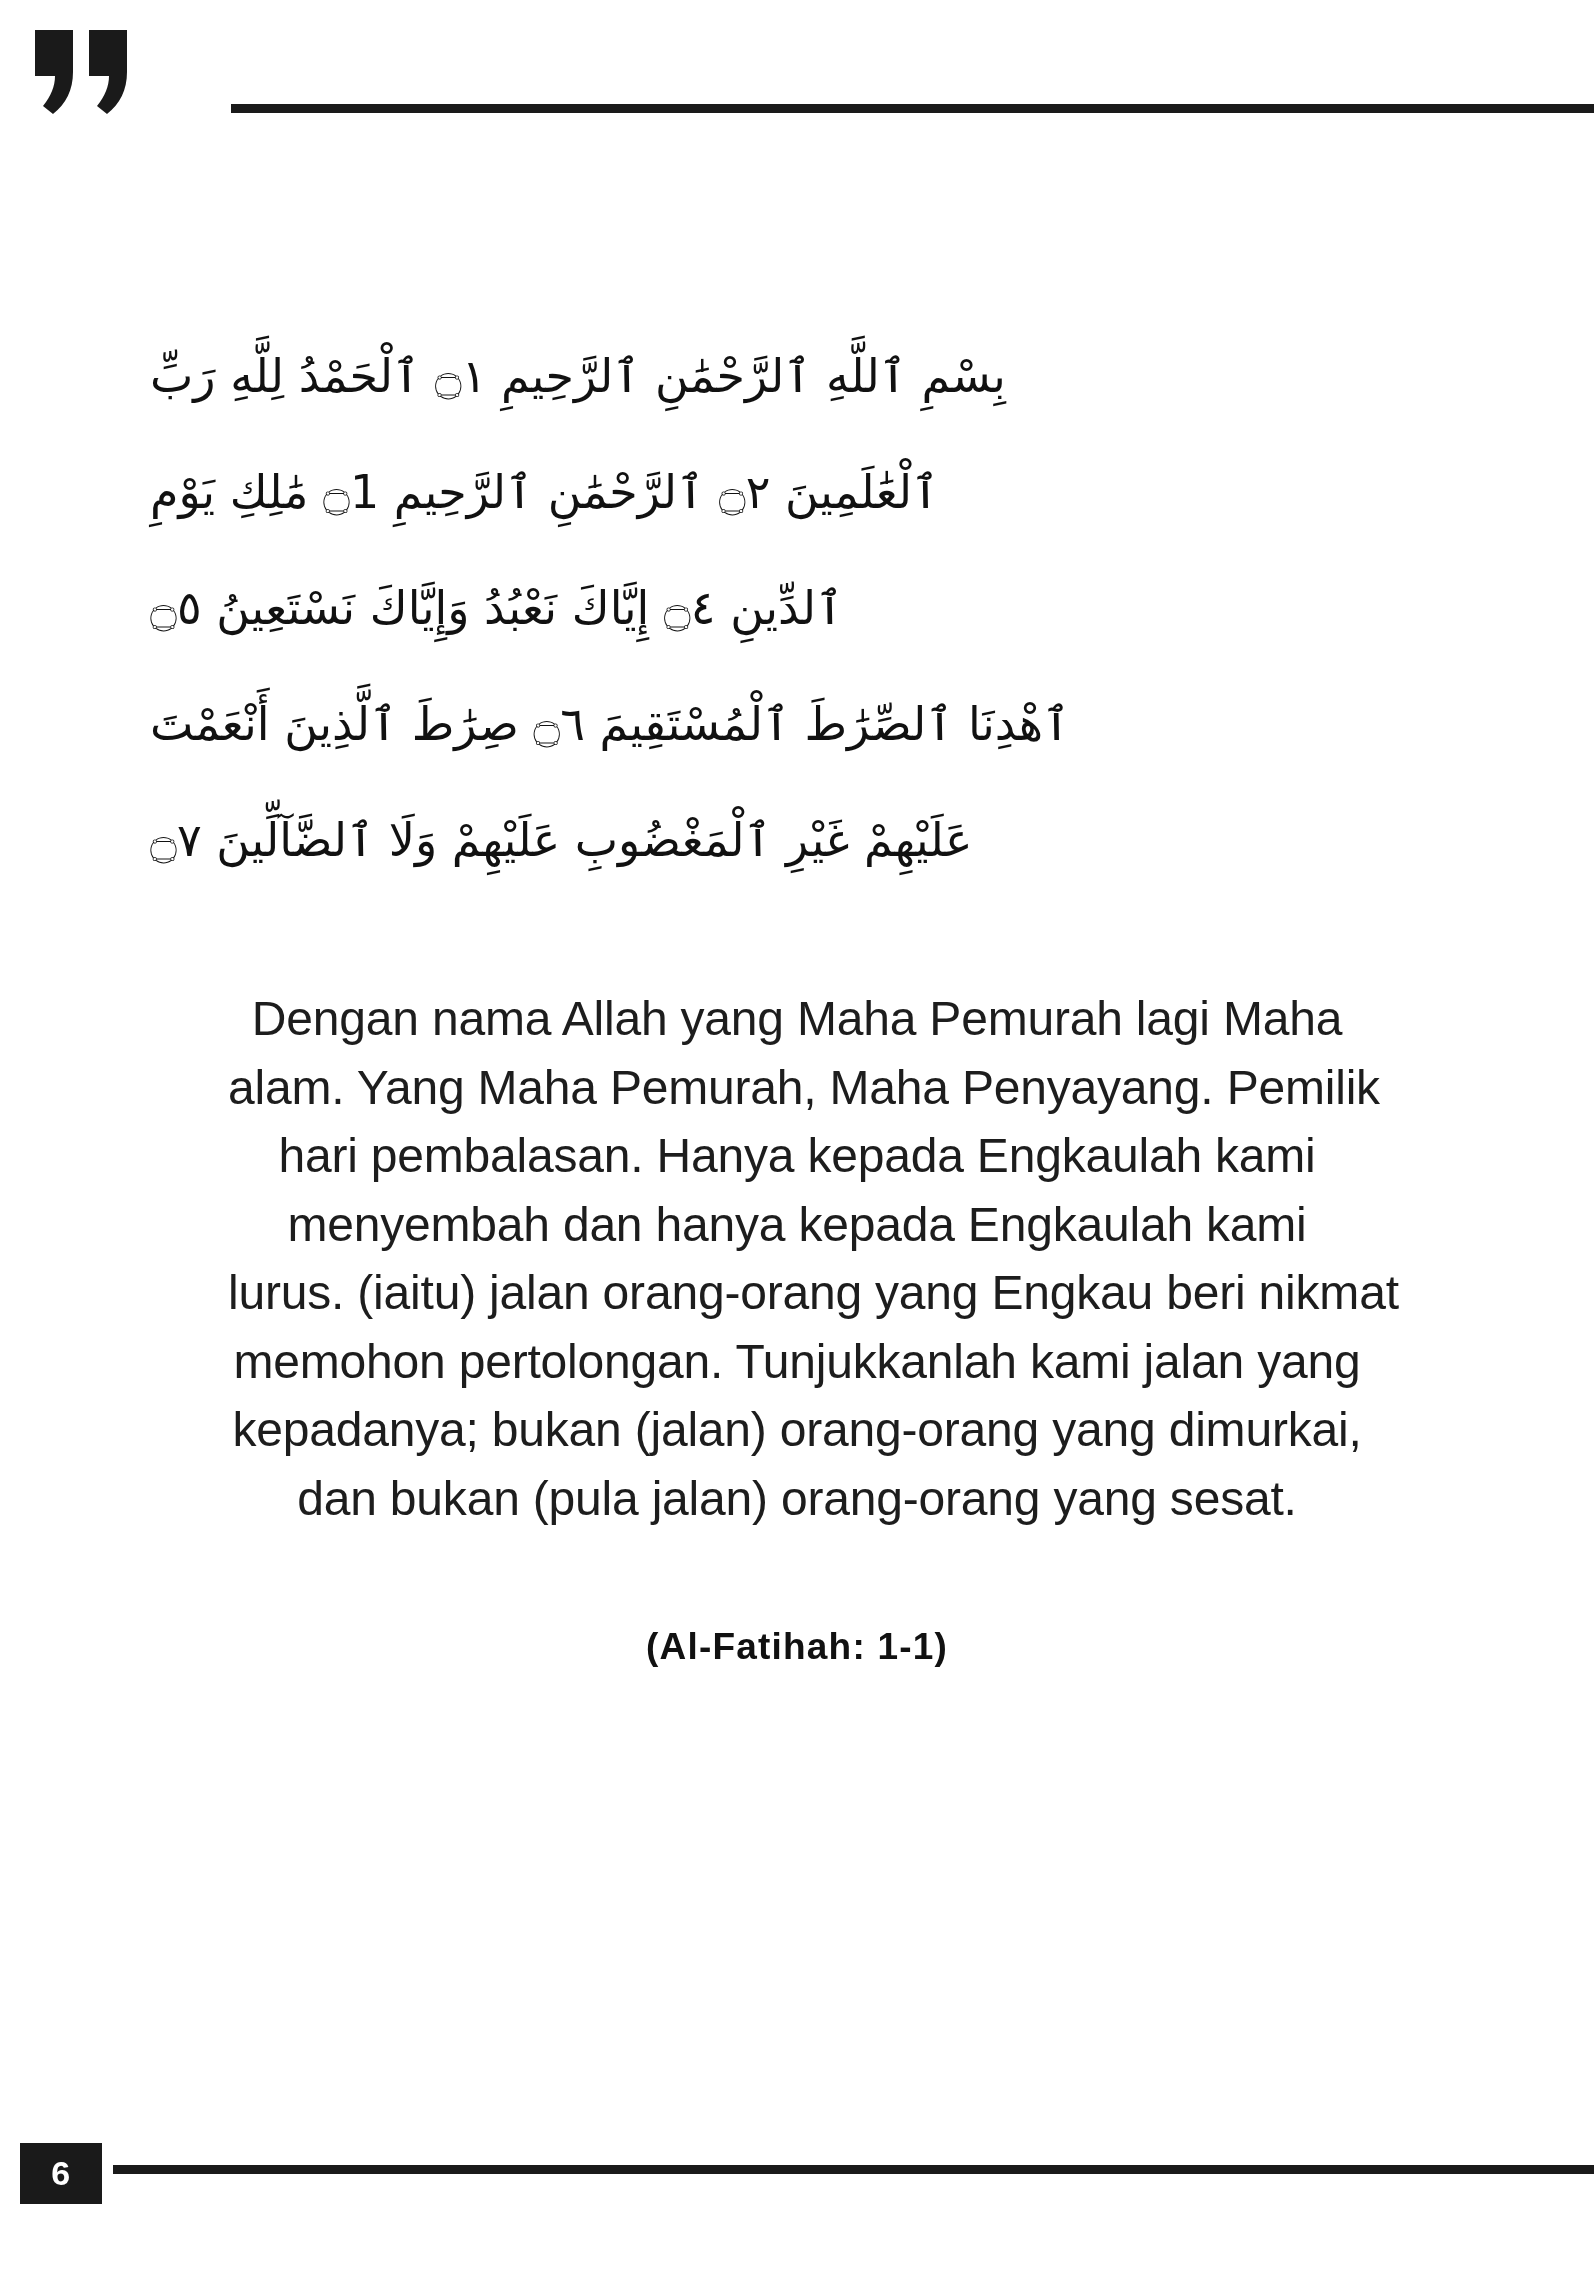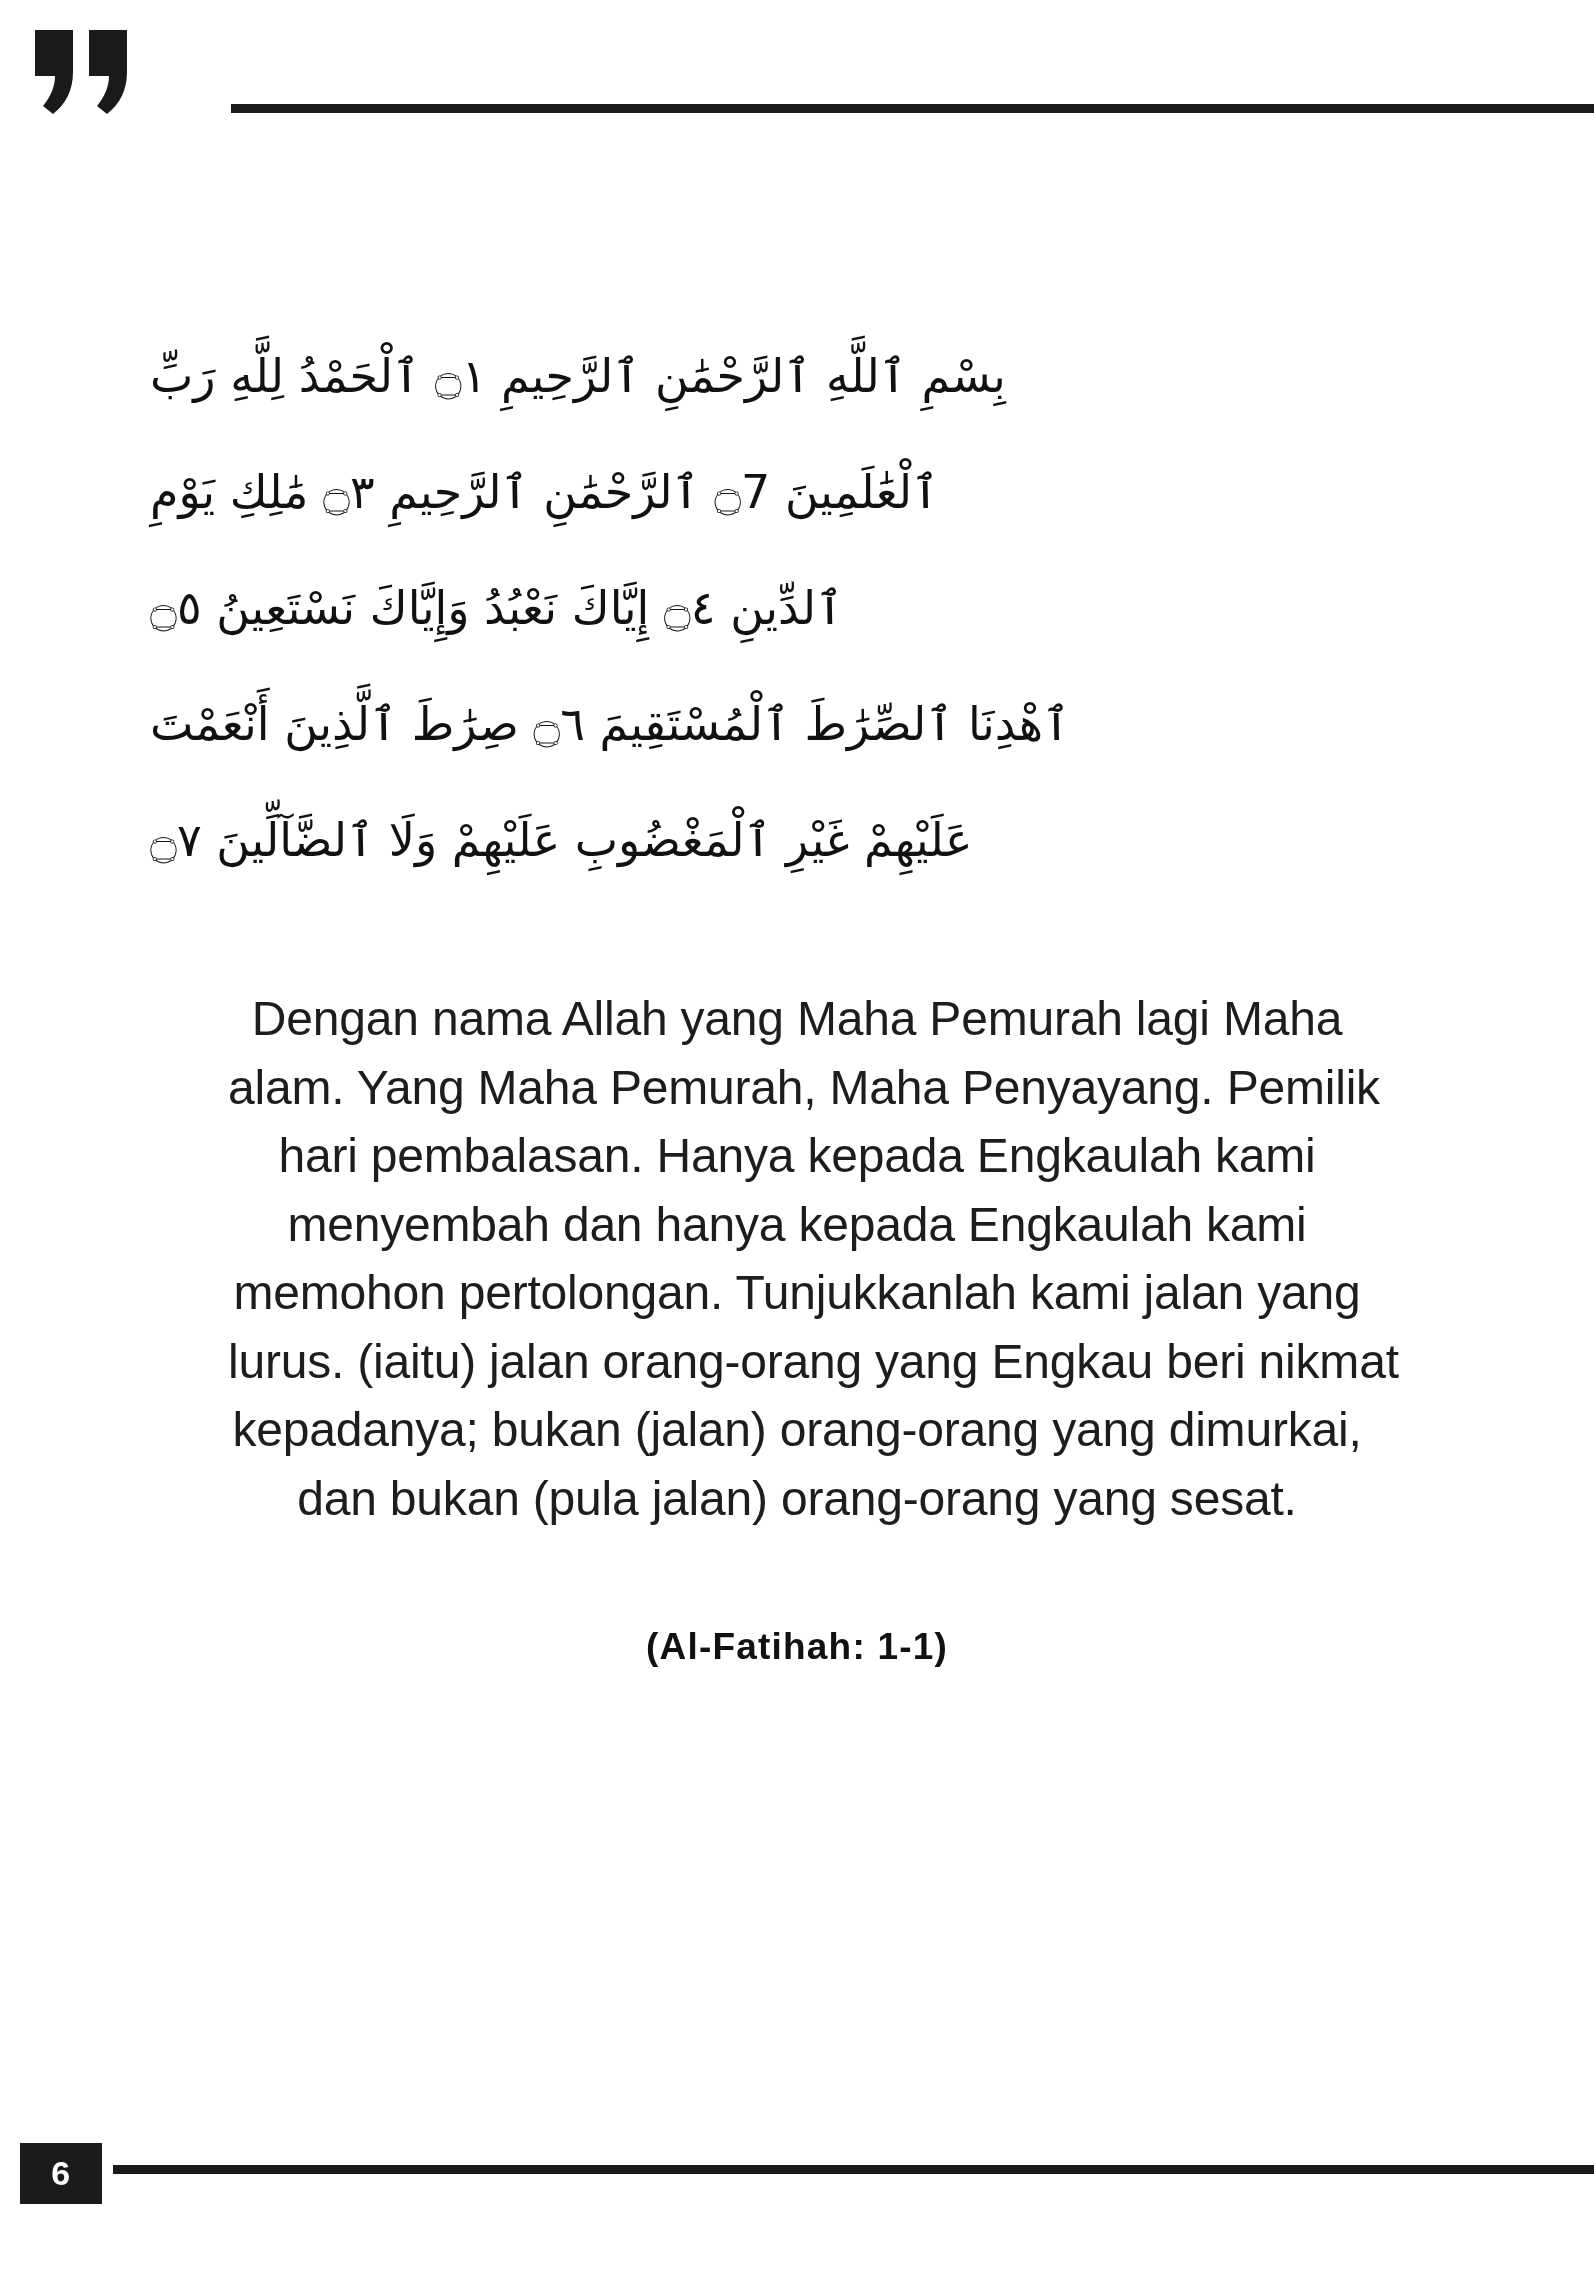--- a/index.html
+++ b/index.html
@@ -120,33 +120,33 @@
   <svg viewBox="0 0 100 88" xmlns="http://www.w3.org/2000/svg" aria-hidden="true">
     <path d="M2 2 H40 V44 C40 62 33 76 20 86 L10 78 C18 68 22 58 22 48 H2 Z" fill="#1a1a1a"></path>
     <path d="M56 2 H94 V44 C94 62 87 76 74 86 L64 78 C72 68 76 58 76 48 H56 Z" fill="#1a1a1a"></path>
   </svg>
 </div>
 
 <div class="header-rule"></div>
 
 <div class="arabic-block">
   <div class="arabic-line" lang="ar" dir="rtl">بِسْمِ ٱللَّهِ ٱلرَّحْمَٰنِ ٱلرَّحِيمِ ۝١ ٱلْحَمْدُ لِلَّهِ رَبِّ</div>
-  <div class="arabic-line" lang="ar" dir="rtl">ٱلْعَٰلَمِينَ ۝7 ٱلرَّحْمَٰنِ ٱلرَّحِيمِ ۝٣ مَٰلِكِ يَوْمِ</div>
+  <div class="arabic-line" lang="ar" dir="rtl">ٱلْعَٰلَمِينَ ۝٢ ٱلرَّحْمَٰنِ ٱلرَّحِيمِ ۝1 مَٰلِكِ يَوْمِ</div>
   <div class="arabic-line" lang="ar" dir="rtl">ٱلدِّينِ ۝٤ إِيَّاكَ نَعْبُدُ وَإِيَّاكَ نَسْتَعِينُ ۝٥</div>
   <div class="arabic-line" lang="ar" dir="rtl">ٱهْدِنَا ٱلصِّرَٰطَ ٱلْمُسْتَقِيمَ ۝٦ صِرَٰطَ ٱلَّذِينَ أَنْعَمْتَ</div>
   <div class="arabic-line" lang="ar" dir="rtl">عَلَيْهِمْ غَيْرِ ٱلْمَغْضُوبِ عَلَيْهِمْ وَلَا ٱلضَّآلِّينَ ۝٧</div>
 </div>
 
 <div class="translation">
   <div class="translation-line">Dengan nama Allah yang Maha Pemurah lagi Maha</div>
   <div class="translation-line">alam. Yang Maha Pemurah, Maha Penyayang. Pemilik</div>
   <div class="translation-line">hari pembalasan. Hanya kepada Engkaulah kami</div>
   <div class="translation-line">menyembah dan hanya kepada Engkaulah kami</div>
+  <div class="translation-line">lurus. (iaitu) jalan orang-orang yang Engkau beri nikmat</div>
   <div class="translation-line">memohon pertolongan. Tunjukkanlah kami jalan yang</div>
-  <div class="translation-line">lurus. (iaitu) jalan orang-orang yang Engkau beri nikmat</div>
   <div class="translation-line">kepadanya; bukan (jalan) orang-orang yang dimurkai,</div>
   <div class="translation-line">dan bukan (pula jalan) orang-orang yang sesat.</div>
 </div>
 
 <div class="citation">(Al-Fatihah: 1-1)</div>
 
 <div class="page-badge">6</div>
 <div class="footer-rule"></div>
 
 </body></html>

